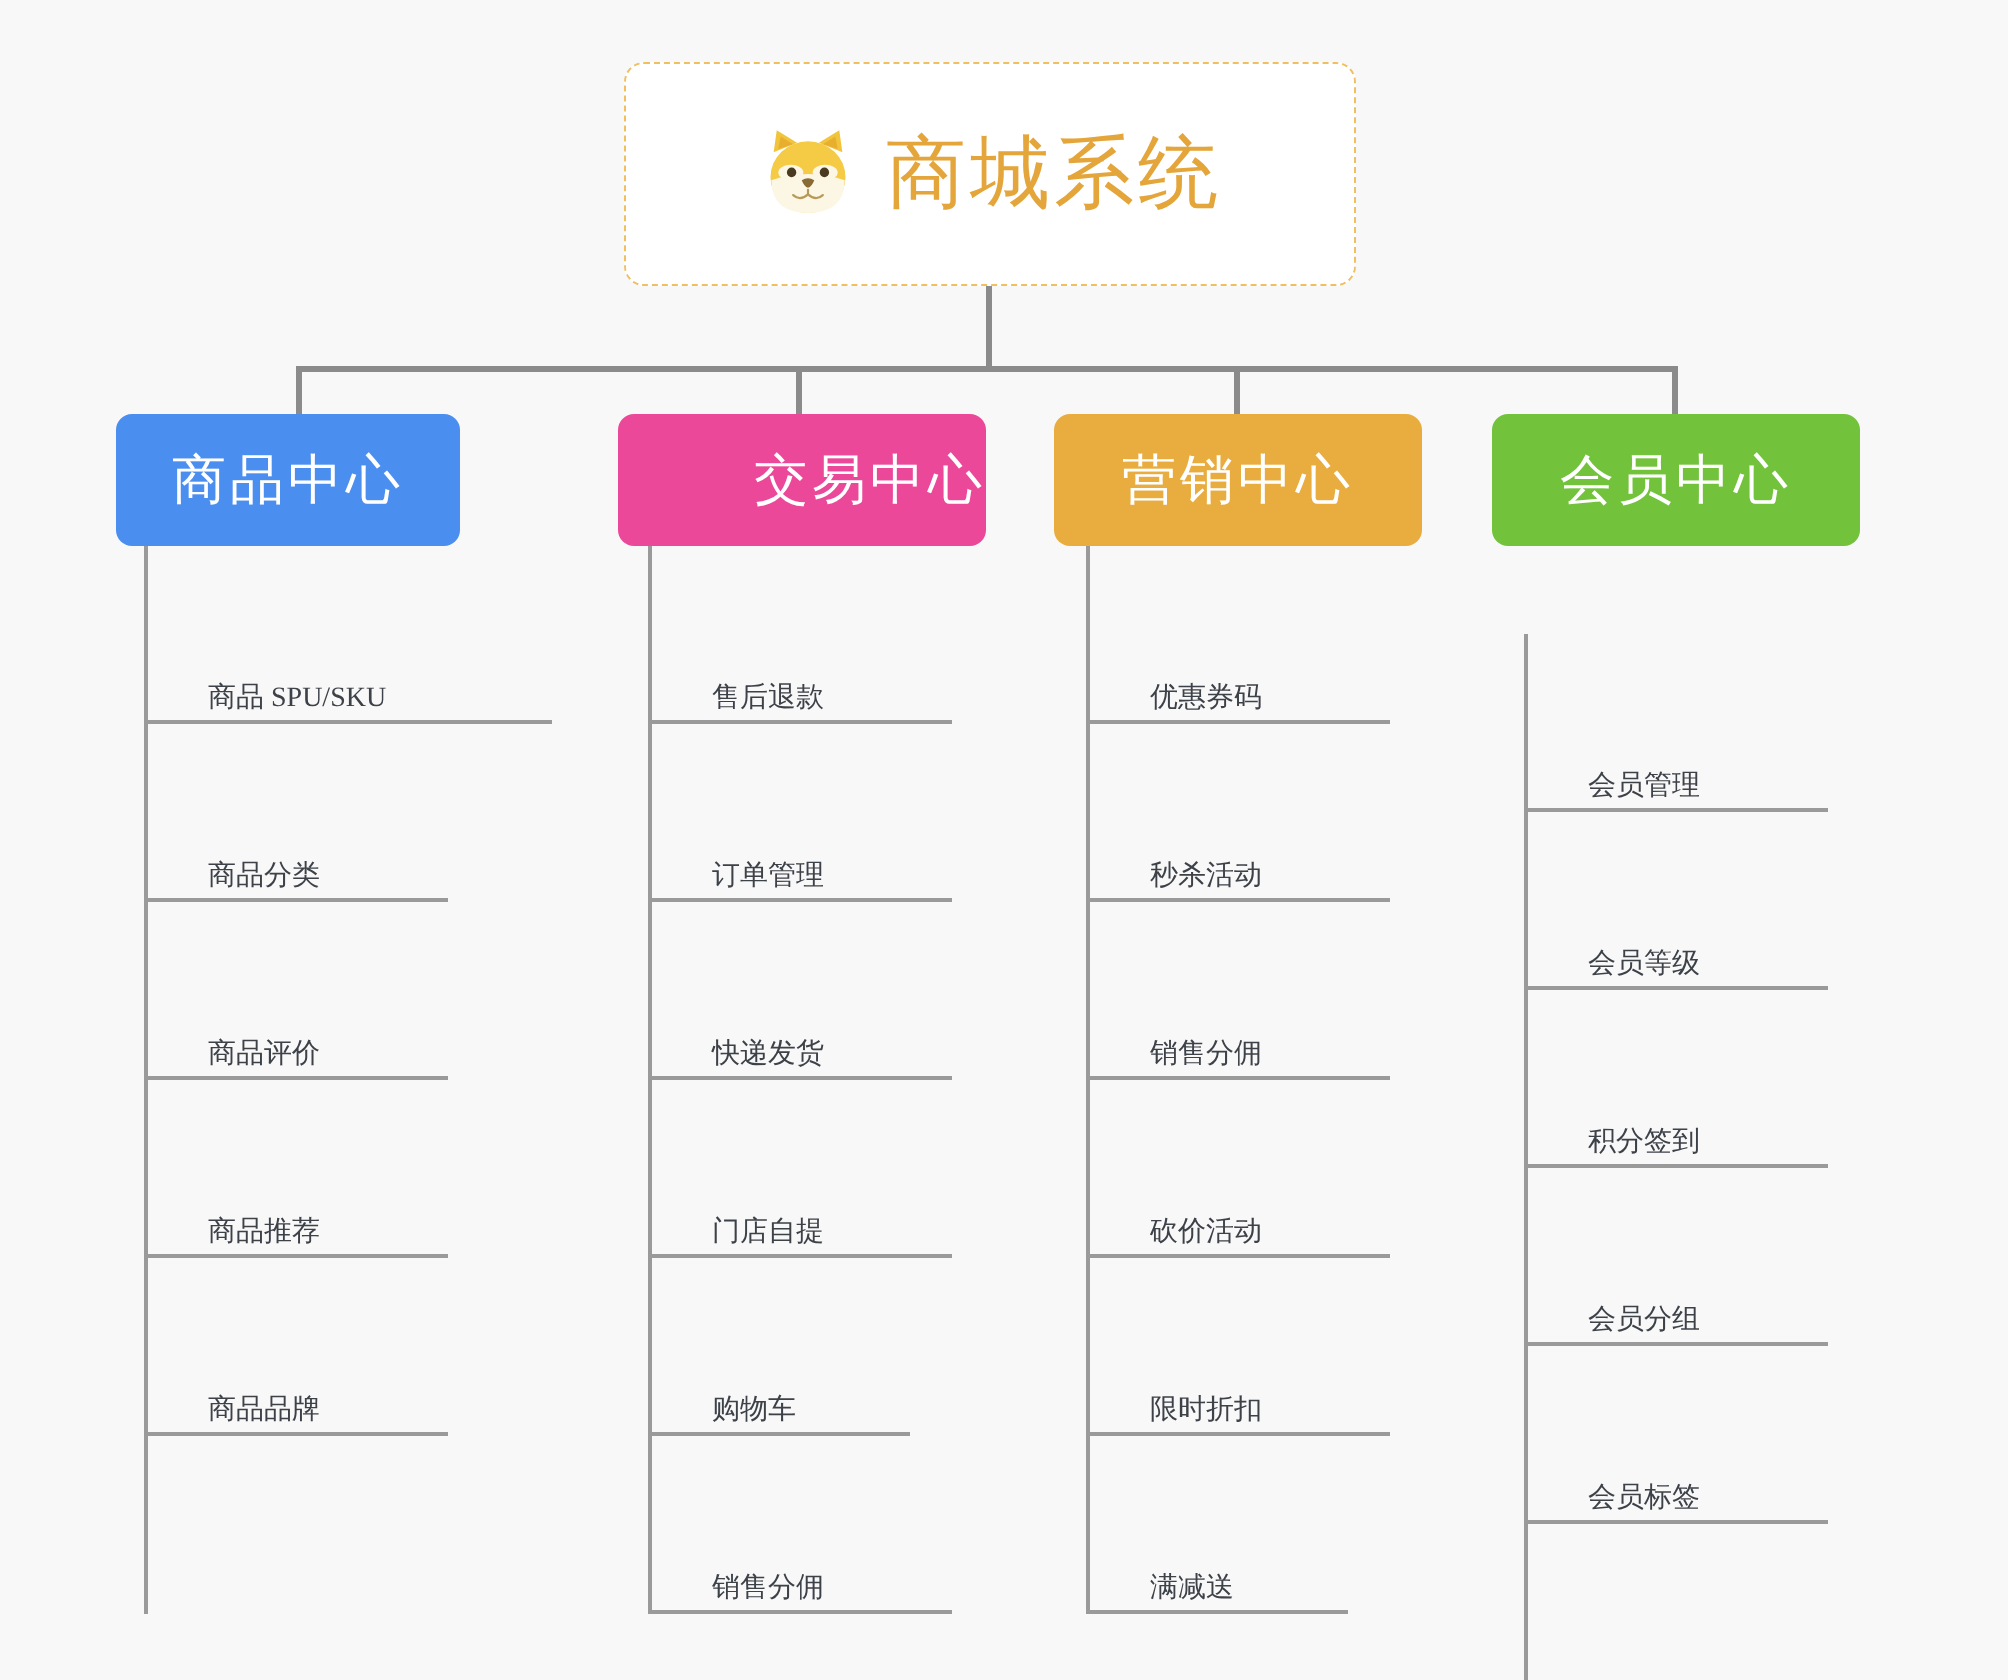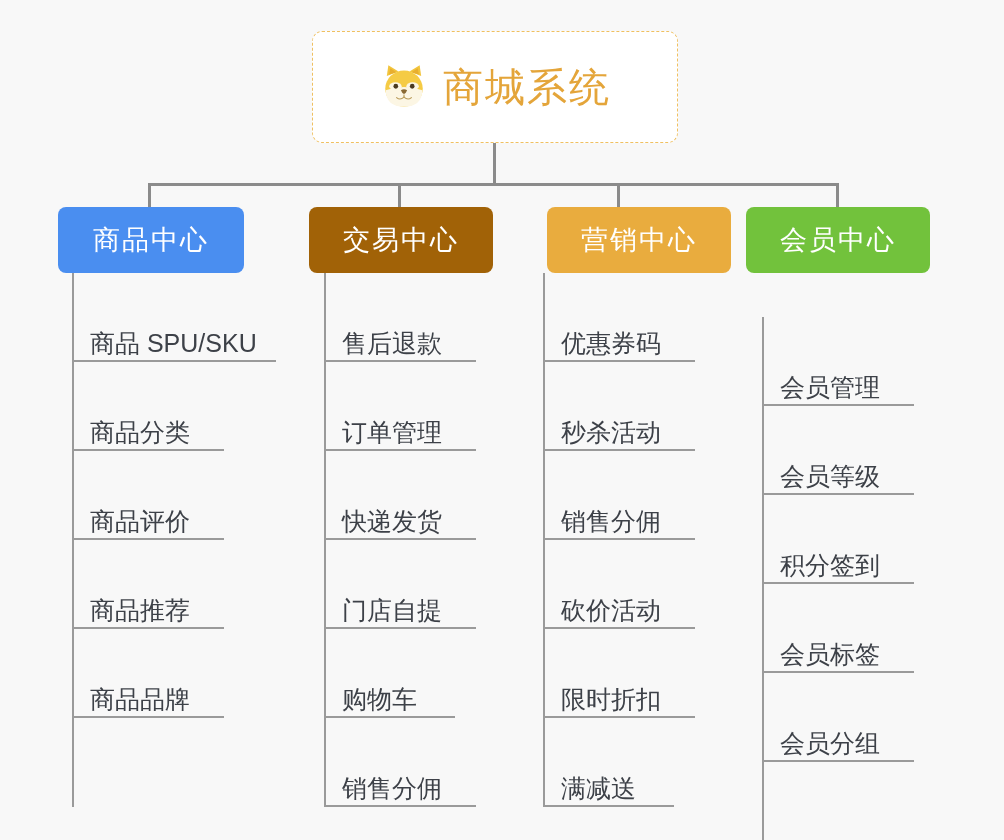--- a/index.html
+++ b/index.html
@@ -84,26 +84,27 @@
     background: #9a9a9a;
   }
   .leaf-item {
     position: relative;
     height: 89px;
     display: flex;
     align-items: flex-end;
     box-sizing: border-box;
   }
   .leaf-label {
-    font-size: 25px;
+    font-size: 14px;
     color: #3d4148;
-    padding-left: 18px;
+    padding-left: 32px;
     padding-bottom: 5px;
     white-space: nowrap;
     line-height: 1.1;
+    font-family: Liberation Serif, serif;
   }
   .leaf-rule {
     position: absolute;
     left: 0;
     bottom: 0;
     height: 2px;
     background: #9a9a9a;
   }
 </style>
 </head>
@@ -142,27 +143,27 @@
 
   <div class="conn conn-v" style="left: 493px; top: 143px; height: 43px; background: rgb(139, 139, 139);"></div>
 
   <div class="conn conn-h" style="left: 149px; top: 183px; width: 689px; background: rgb(139, 139, 139);"></div>
 
   <div class="conn conn-v" style="left: 148px; top: 183px; height: 25px; background: rgb(139, 139, 139);"></div>
   <div class="conn conn-v" style="left: 398px; top: 183px; height: 25px; background: rgb(139, 139, 139);"></div>
   <div class="conn conn-v" style="left: 617px; top: 183px; height: 25px; background: rgb(139, 139, 139);"></div>
   <div class="conn conn-v" style="left: 836px; top: 183px; height: 25px; background: rgb(139, 139, 139);"></div>
 
-  <div class="cat-box" style="left: 58px; width: 186px; background: rgb(74, 142, 240);">
+  <div class="cat-box" style="left: 58px; width: 172px; background: rgb(74, 142, 240);">
     <span>商品中心</span>
   </div>
-  <div class="cat-box" style="left: 309px; width: 184px; background: #a16207;">
+  <div class="cat-box" style="left: 309px; width: 184px; background: #ec4899; justify-content: flex-end;">
     <span>交易中心</span>
   </div>
-  <div class="cat-box" style="left: 527px; width: 184px; background: rgb(233, 172, 62); margin-left: 20px;">
+  <div class="cat-box" style="left: 527px; width: 184px; background: rgb(233, 172, 62);">
     <span>营销中心</span>
   </div>
   <div class="cat-box" style="left: 746px; width: 184px; background: rgb(114, 194, 60);">
     <span>会员中心</span>
   </div>
 
   <div class="leaf-col" style="left:72px;">
     <div class="leaf-trunk" style="height:534px;"></div>
     <div class="leaf-item">
       <span class="leaf-label">商品 SPU/SKU</span>
@@ -250,22 +251,22 @@
     </div>
     <div class="leaf-item">
       <span class="leaf-label">会员等级</span>
       <span class="leaf-rule" style="width:152px;"></span>
     </div>
     <div class="leaf-item">
       <span class="leaf-label">积分签到</span>
       <span class="leaf-rule" style="width:152px;"></span>
     </div>
     <div class="leaf-item">
+      <span class="leaf-label">会员分组</span>
+      <span class="leaf-rule" style="width:152px;"></span>
+    </div>
+    <div class="leaf-item">
       <span class="leaf-label">会员标签</span>
       <span class="leaf-rule" style="width:152px;"></span>
     </div>
-    <div class="leaf-item">
-      <span class="leaf-label">会员分组</span>
-      <span class="leaf-rule" style="width:152px;"></span>
-    </div>
   </div>
 
 </div>
 
 </body></html>

